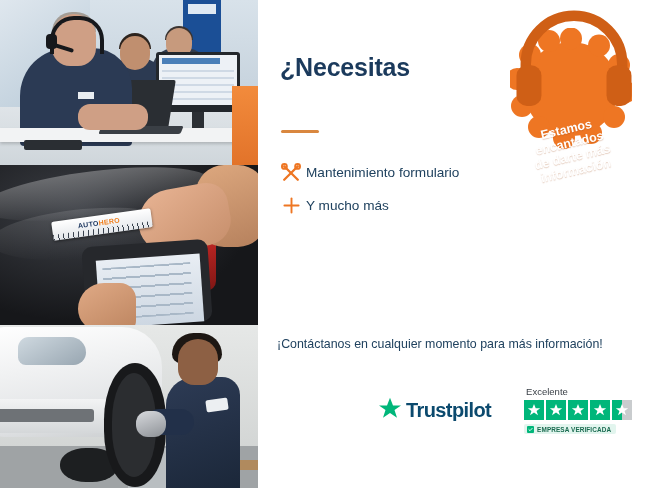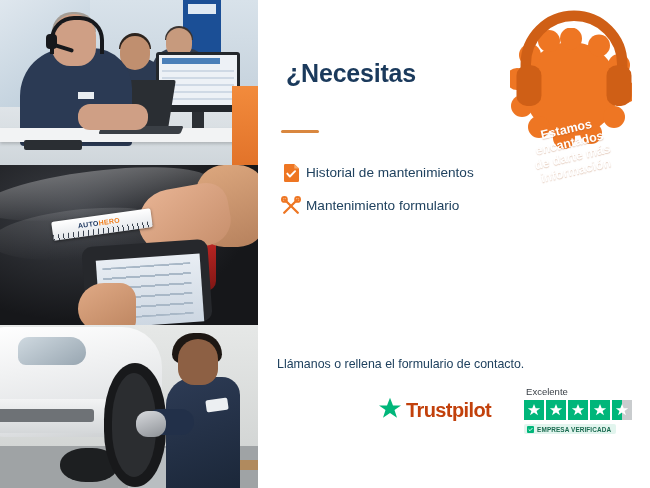--- a/index.html
+++ b/index.html
@@ -317,21 +317,21 @@
   }
   .heading {
     position: absolute;
     left: 22px;
     top: 52px;
     font-size: 25px;
     line-height: 1.26;
     font-weight: 700;
     color: #1b3a5c;
     letter-spacing: -0.2px;
-    margin: 6px;
+    margin: 0;
     max-width: 250px;
   }
   .divider {
     position: absolute;
     left: 23px;
     top: 130px;
     width: 38px;
     height: 3px;
     background: #d9873f;
     border-radius: 2px;
@@ -416,21 +416,21 @@
     gap: 14px;
   }
   .tp-logo {
     display: flex;
     align-items: center;
     gap: 4px;
   }
   .tp-wordmark {
     font-size: 20px;
     font-weight: 700;
-    color: #c2410c;
+    color: #0c4a6e;
     letter-spacing: -0.6px;
   }
   .tp-rating {
     display: flex;
     flex-direction: column;
     align-items: flex-start;
     padding-left: 19px;
   }
   .tp-excelente {
     font-size: 9.5px;
@@ -591,53 +591,53 @@
           <div>Estamos</div>
           <div>encantados</div>
           <div>de darte más</div>
           <div>información</div>
         </div>
       </div>
     </div>
 
     <ul class="features">
 
-      <li class="feature">
-        <span class="feature-icon">
-          <svg width="17" height="20" viewBox="0 0 17 20" xmlns="http://www.w3.org/2000/svg">
-            <path d="M1 2.2A1.2 1.2 0 0 1 2.2 1h9.1L16 5.6v12.2a1.2 1.2 0 0 1-1.2 1.2H2.2A1.2 1.2 0 0 1 1 17.8z" fill="#ee7623"></path>
-            <path d="M11.3 1v4.6H16" fill="#f7ab6e"></path>
-            <path d="M4.3 10.6l2.6 2.9 5.2-5.3" fill="none" stroke="#ffffff" stroke-width="1.9" stroke-linecap="round" stroke-linejoin="round"></path>
-          </svg>
-        </span>
-        <span class="feature-label">Historial de mantenimientos</span>
-      </li>
 
       <li class="feature">
         <span class="feature-icon">
           <svg width="20" height="20" viewBox="0 0 20 20" xmlns="http://www.w3.org/2000/svg">
             <g stroke="#ee7623" stroke-width="2.3" stroke-linecap="round" fill="none">
               <path d="M3.2 3.2 L16.8 16.8"></path>
               <path d="M16.8 3.2 L3.2 16.8"></path>
             </g>
             <circle cx="3.4" cy="3.4" r="2.4" fill="none" stroke="#ee7623" stroke-width="2"></circle>
             <circle cx="16.6" cy="3.4" r="2.4" fill="none" stroke="#ee7623" stroke-width="2"></circle>
           </svg>
         </span>
         <span class="feature-label">Mantenimiento formulario</span>
       </li>
 
 
 
+      <li class="feature">
+        <span class="feature-icon">
+          <svg width="19" height="19" viewBox="0 0 19 19" xmlns="http://www.w3.org/2000/svg">
+            <g stroke="#ee7623" stroke-width="1.9" stroke-linecap="round">
+              <path d="M9.5 2.4V16.6"></path>
+              <path d="M2.4 9.5H16.6"></path>
+            </g>
+          </svg>
+        </span>
+        <span class="feature-label">Y mucho más</span>
+      </li>
 
     </ul>
 
     <p class="contact">
-      <br>
-      <span>Llámanos o rellena el formulario de contacto.</span>
+      <span>¡Contáctanos en cualquier momento para más información!</span><br>
     </p>
 
     <div class="trustpilot">
 
       <div class="tp-logo">
         <span>
           <svg width="24" height="23" viewBox="0 0 24 23" xmlns="http://www.w3.org/2000/svg">
             <path d="M12 0.8 L15 8.4 H23 L16.5 13.1 L19 20.8 L12 16.1 L5 20.8 L7.5 13.1 L1 8.4 H9 Z" fill="#00b67a"></path>
           </svg>
         </span>

